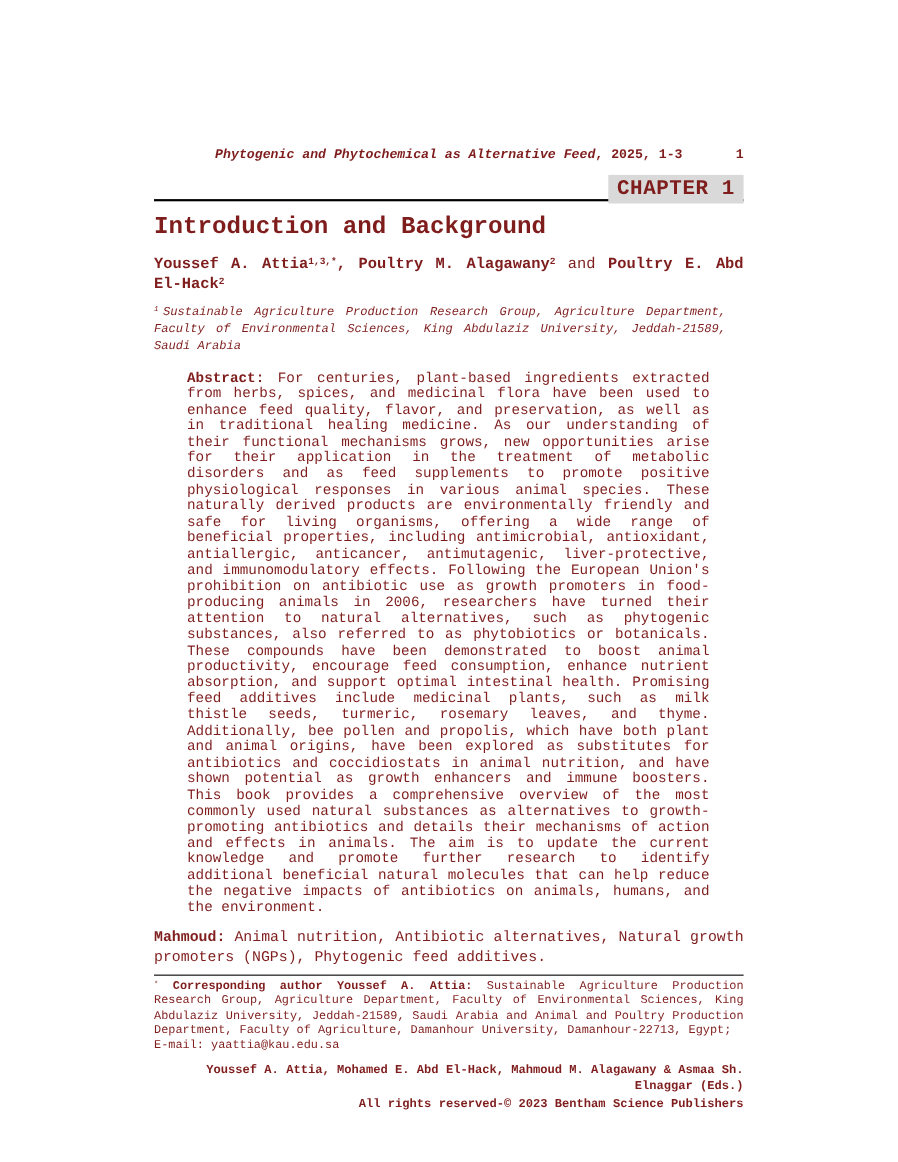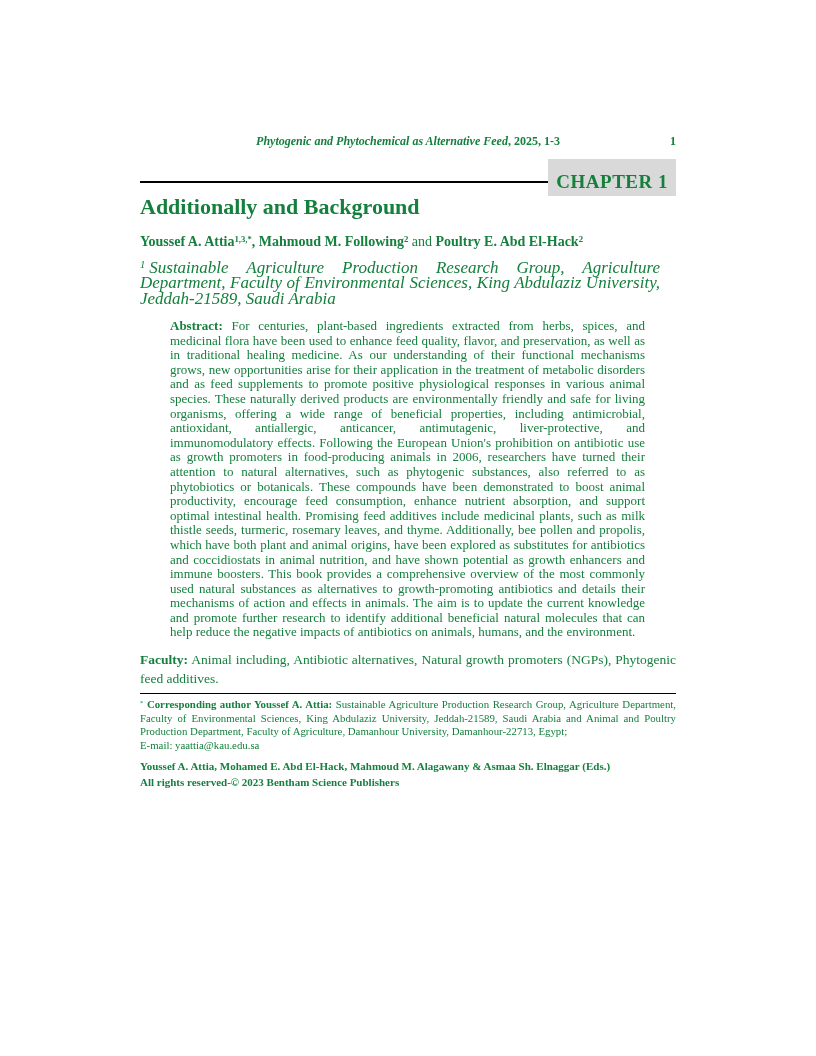--- a/index.html
+++ b/index.html
@@ -1,22 +1,22 @@
 <!DOCTYPE html>
 <html><head>
 <meta charset="utf-8">
 <style>
   html, body { margin: 0; padding: 0; background: #ffffff; }
   .page {
     position: relative;
     width: 816px;
     height: 1056px;
     background: #ffffff;
-    font-family: Liberation Serif, serif;
-    color: #15803d;
+    font-family: Liberation Mono, monospace;
+    color: #7f1d1d;
     overflow: hidden;
     box-sizing: border-box;
   }
   .content {
     position: absolute;
     left: 140px;
     top: 0;
     width: 536px;
   }
   
@@ -40,21 +40,21 @@
     height: 24px;
   }
   .chapter-banner {
     display: inline-block;
     position: relative;
     top: 2px;
     background: #d9d9d9;
     font-size: 19px;
     font-weight: bold;
     letter-spacing: 0.5px;
-    padding: 12px 8px 3px 8px;
+    padding: 1px 8px 3px 8px;
     line-height: 22px;
   }
   
   .chapter-title {
     margin: 11px 0 0 0;
     font-size: 22px;
     font-weight: bold;
     line-height: 26px;
   }
   
@@ -69,21 +69,21 @@
     font-size: 62%;
     vertical-align: baseline;
     position: relative;
     top: -0.45em;
     line-height: 0;
   }
   
   .affiliations { margin-top: 9px; }
   .affiliation {
     margin: 0 16px 6px 0;
-    font-size: 17px;
+    font-size: 11px;
     font-style: italic;
     line-height: 15.5px;
     text-align: justify;
   }
   .affiliation sup { margin-right: 4px; }
   
   .abstract {
     margin: 13px 31px 0 30px;
     font-size: 13px;
     line-height: 14.6px;
@@ -104,21 +104,21 @@
     border-top: 1px solid #000000;
     padding-top: 4px;
     font-size: 10.8px;
     line-height: 13.6px;
     text-align: justify;
   }
   .footnote .fn-bold { font-weight: bold; }
   
   .imprint {
     margin-top: 7px;
-    text-align: left;
+    text-align: right;
     font-weight: bold;
     font-size: 11px;
     line-height: 15.5px;
   }
 </style>
 </head>
 <body>
 
 <div class="page">
   <div class="content">
@@ -126,31 +126,31 @@
     <div class="running-head">
       <span class="rh-pagenum"></span>
       <span class="rh-center"><span class="rh-title-italic">Phytogenic and Phytochemical as Alternative Feed</span><span>, 2025, 1-3</span></span>
       <span class="rh-pagenum">1</span>
     </div>
 
     <div class="chapter-row">
       <span class="chapter-banner">CHAPTER 1</span>
     </div>
 
-    <h1 class="chapter-title">Additionally and Background</h1>
+    <h1 class="chapter-title">Introduction and Background</h1>
 
-    <p class="authors"><b>Youssef A. Attia</b><sup><b>1,3,*</b></sup><b>, </b><b>Mahmoud M. Following</b><sup><b>2</b></sup><span> and </span><b>Poultry E. Abd El-Hack</b><sup><b>2</b></sup></p>
+    <p class="authors"><b>Youssef A. Attia</b><sup><b>1,3,*</b></sup><b>, </b><b>Poultry M. Alagawany</b><sup><b>2</b></sup><span> and </span><b>Poultry E. Abd El-Hack</b><sup><b>2</b></sup></p>
 
     <div class="affiliations">
       <p class="affiliation"><sup>1</sup><span>Sustainable Agriculture Production Research Group, Agriculture Department, Faculty of Environmental Sciences, King Abdulaziz University, Jeddah-21589, Saudi Arabia</span></p>
     </div>
 
     <p class="abstract"><span class="label">Abstract:</span><span> For centuries, plant-based ingredients extracted from herbs, spices, and medicinal flora have been used to enhance feed quality, flavor, and preservation, as well as in traditional healing medicine. As our understanding of their functional mechanisms grows, new opportunities arise for their application in the treatment of metabolic disorders and as feed supplements to promote positive physiological responses in various animal species. These naturally derived products are environmentally friendly and safe for living organisms, offering a wide range of beneficial properties, including antimicrobial, antioxidant, antiallergic, anticancer, antimutagenic, liver-protective, and immunomodulatory effects. Following the European Union's prohibition on antibiotic use as growth promoters in food-producing animals in 2006, researchers have turned their attention to natural alternatives, such as phytogenic substances, also referred to as phytobiotics or botanicals. These compounds have been demonstrated to boost animal productivity, encourage feed consumption, enhance nutrient absorption, and support optimal intestinal health. Promising feed additives include medicinal plants, such as milk thistle seeds, turmeric, rosemary leaves, and thyme. Additionally, bee pollen and propolis, which have both plant and animal origins, have been explored as substitutes for antibiotics and coccidiostats in animal nutrition, and have shown potential as growth enhancers and immune boosters. This book provides a comprehensive overview of the most commonly used natural substances as alternatives to growth-promoting antibiotics and details their mechanisms of action and effects in animals. The aim is to update the current knowledge and promote further research to identify additional beneficial natural molecules that can help reduce the negative impacts of antibiotics on animals, humans, and the environment.</span></p>
 
-    <p class="keywords"><span class="label">Faculty:</span><span> Animal including, Antibiotic alternatives, Natural growth promoters (NGPs), Phytogenic feed additives.</span></p>
+    <p class="keywords"><span class="label">Mahmoud:</span><span> Animal nutrition, Antibiotic alternatives, Natural growth promoters (NGPs), Phytogenic feed additives.</span></p>
 
     <div class="footnote"><sup>*</sup> <span class="fn-bold">Corresponding author Youssef A. Attia:</span><span> Sustainable Agriculture Production Research Group, Agriculture Department, Faculty of Environmental Sciences, King Abdulaziz University, Jeddah-21589, Saudi Arabia and Animal and Poultry Production Department, Faculty of Agriculture, Damanhour University, Damanhour-22713, Egypt; </span><br><span>E-mail: </span><span>yaattia@kau.edu.sa</span></div>
 
     <div class="imprint">
       <div>Youssef A. Attia, Mohamed E. Abd El-Hack, Mahmoud M. Alagawany &amp; Asmaa Sh. Elnaggar (Eds.)</div>
       <div>All rights reserved-© 2023 Bentham Science Publishers</div>
     </div>
 
   </div>
 </div>

